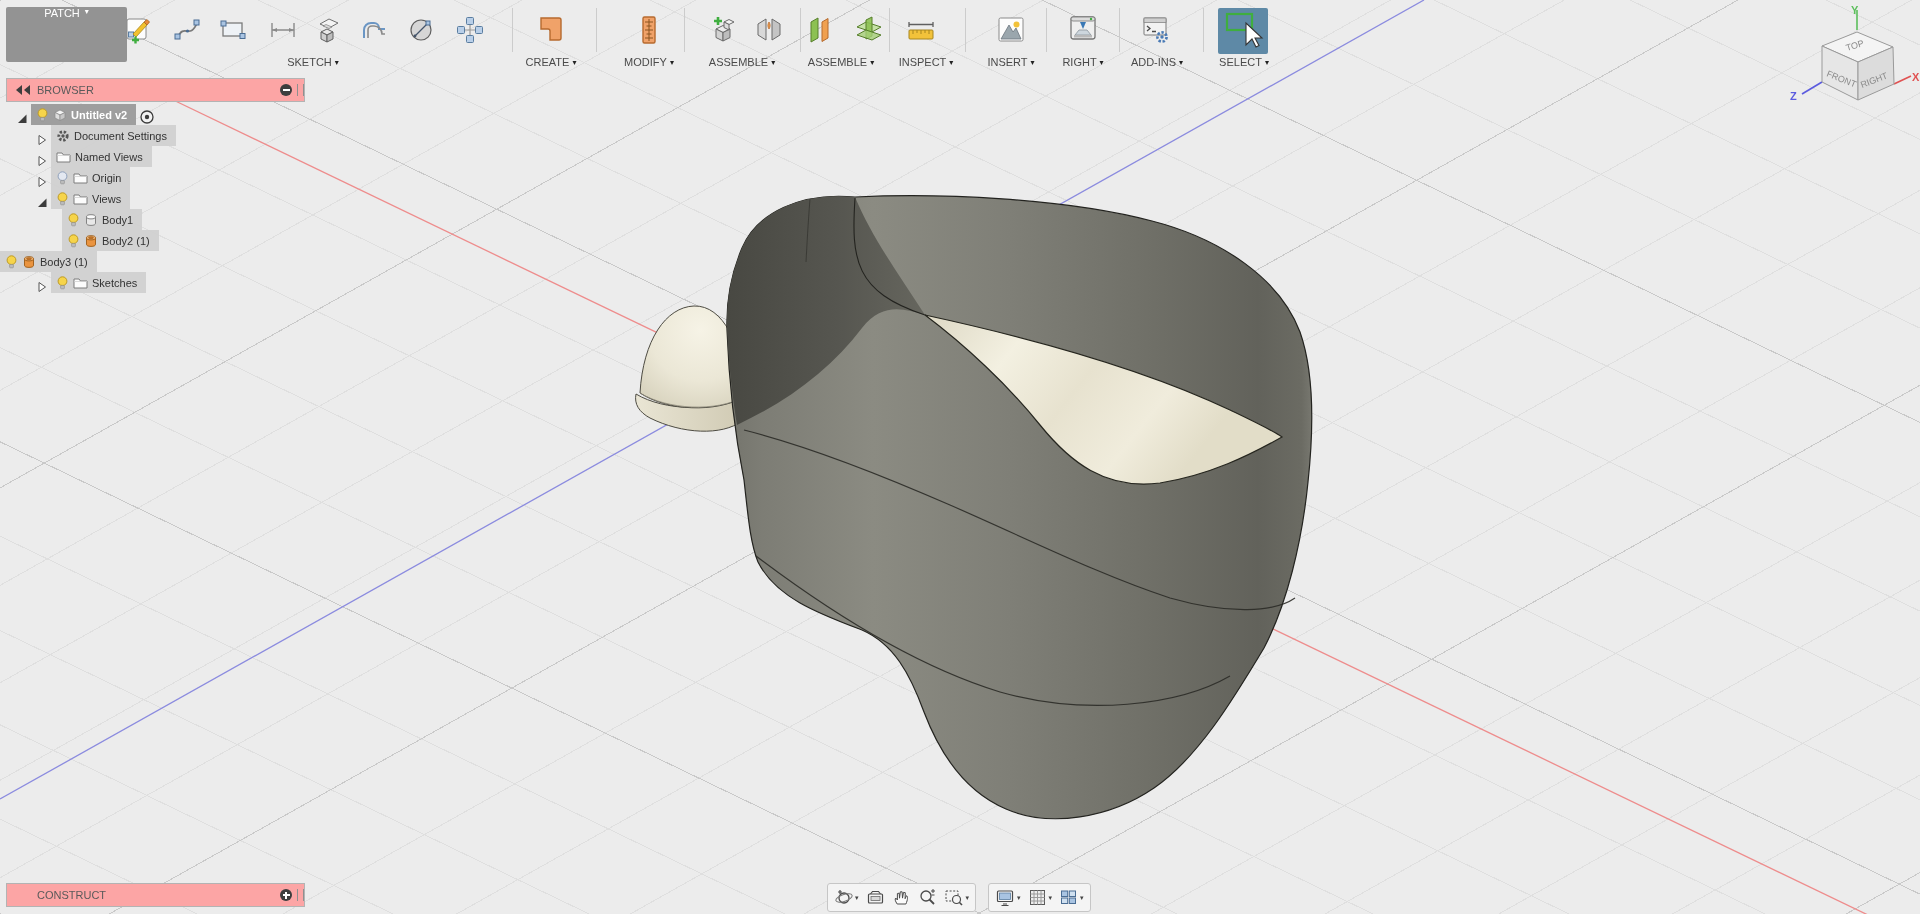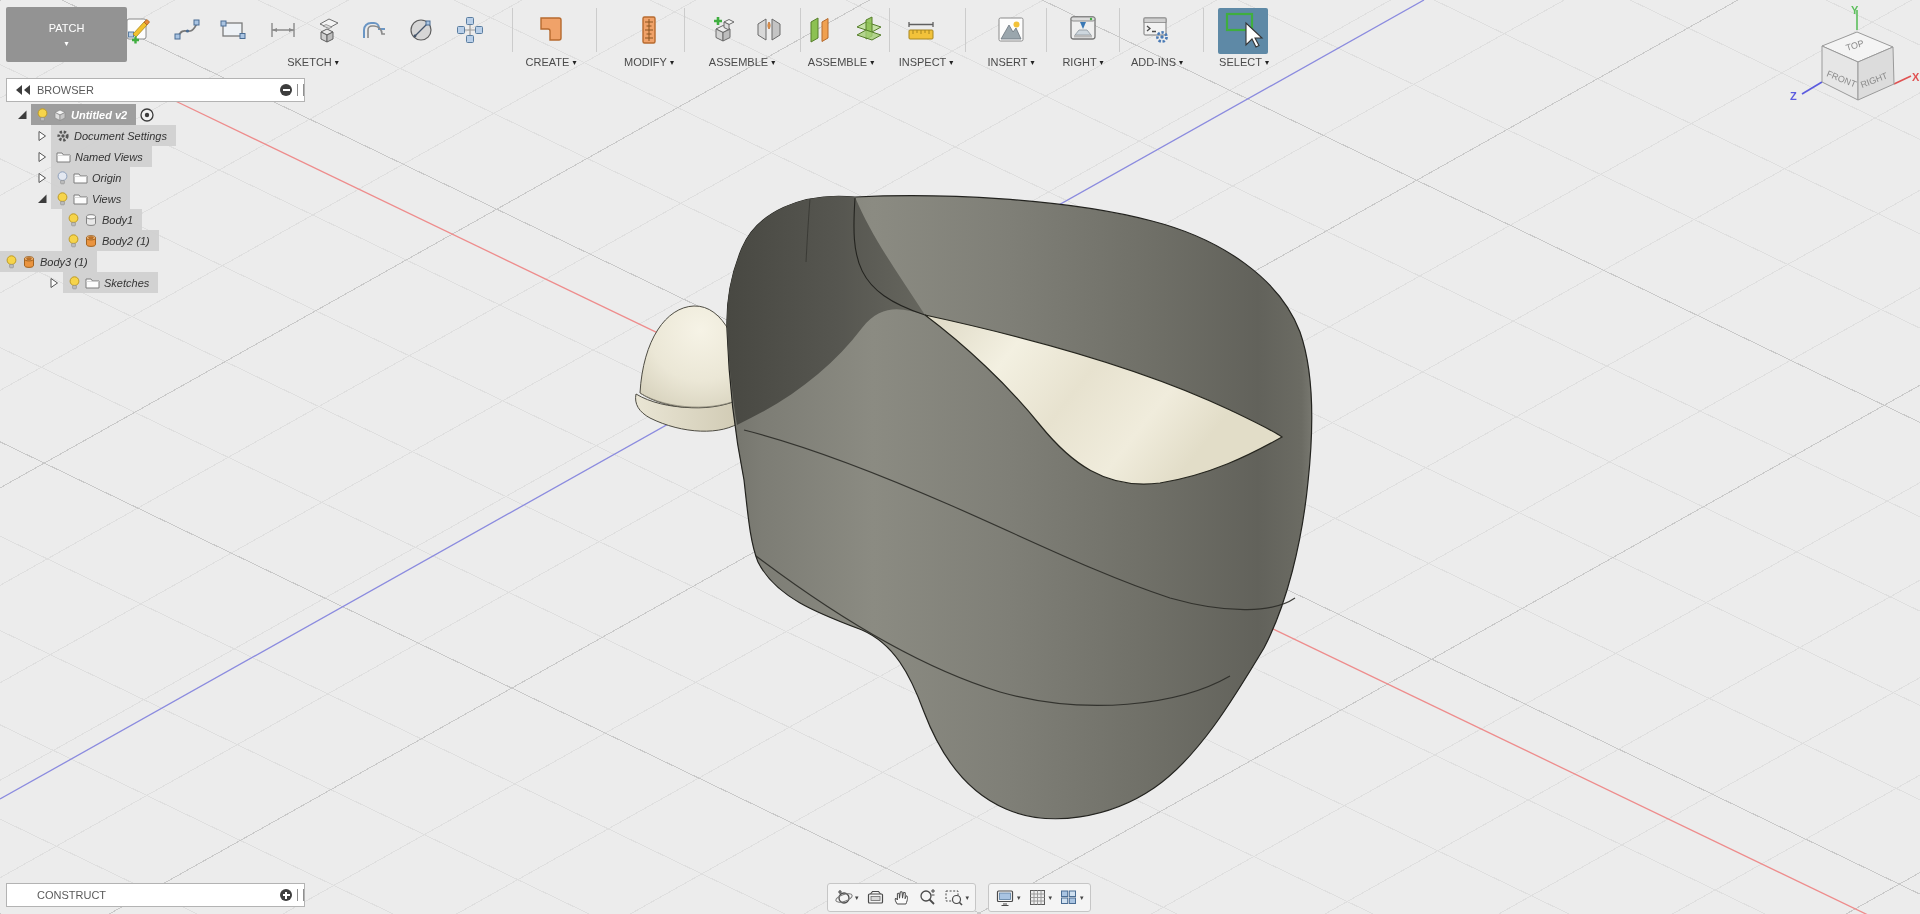--- a/index.html
+++ b/index.html
@@ -18,35 +18,35 @@
   }
   #scene{left:0;top:0;}
   
   .tb-label{top:55px;height:14px;font-size:11px;color:#4a4a4a;white-space:nowrap;
             transform:translateX(-50%);display:flex;align-items:center;gap:3px;}
   .tb-label .caret{font-size:8px;color:#222;}
   .tb-sep{top:8px;width:1px;height:44px;background:#cccccc;}
   .tool{top:14px;width:32px;height:32px;transform:translateX(-50%);display:flex;
         align-items:center;justify-content:center;cursor:pointer;}
   #patch-btn{left:6px;top:7px;width:121px;height:55px;background:#939393;border-radius:2px;
-      color:#ffffff;font-size:11px;display:flex;align-items:center;justify-content:center;gap:5px;flex-direction:column;}
+      color:#ffffff;font-size:11px;display:flex;align-items:flex-start;justify-content:center;gap:5px;}
   #patch-btn .caret{font-size:8px;color:#fff;}
   #tb-grip{left:9px;top:22px;width:6px;height:24px;
       border-left:1px solid #7d7d7d;border-right:1px solid #7d7d7d;}
   #select-btn{left:1218px;top:8px;width:50px;height:46px;background:#5e89a6;border-radius:2px;}
   
-  .panel-bar{left:6px;width:297px;height:22px;background:#ffffff;border:1px solid #b3b3b3;
+  .panel-bar{left:6px;width:297px;height:22px;background:#fca5a5;border:1px solid #b3b3b3;
       display:flex;align-items:center;font-size:11px;color:#5a5a5a;}
   .panel-bar .bar-title{flex:0 0 auto;}
   .bar-handle{width:5px;height:12px;border-left:1px solid #8f8f8f;border-right:1px solid #8f8f8f;margin-left:5px;}
   .circle-ic{width:12px;height:12px;border-radius:50%;background:#3d3d3d;position:relative;flex:0 0 auto;}
   .circle-ic:before{content:"";position:absolute;left:2.5px;top:5px;width:7px;height:2px;background:#fff;}
   .circle-ic.plus:after{content:"";position:absolute;left:5px;top:2.5px;width:2px;height:7px;background:#fff;}
   
-  .trow{height:21px;display:flex;align-items:center;font-size:11px;color:#333;font-style:italic;}
+  .trow{height:21px;display:flex;align-items:flex-end;font-size:11px;color:#333;}
   .tri{width:12px;height:12px;margin-right:3px;flex:0 0 auto;}
   .pill{display:inline-flex;align-items:center;gap:4px;height:21px;
         padding:0 9px 0 5px;background:rgba(208,208,208,0.93);white-space:nowrap;}
   .pill.active{background:#9e9e9e;color:#ffffff;font-weight:bold;}
   .t-ic{flex:0 0 auto;display:flex;}
   
   .nav-group{top:883px;height:27px;background:#f4f4f4;border:1px solid #c6c6c6;border-radius:3px;
      display:flex;align-items:center;padding:0 6px;gap:7px;}
   .nav-it{display:flex;align-items:center;gap:2px;}
   .ncaret{font-size:7px;color:#444;}
@@ -486,21 +486,21 @@
         </svg>
       <svg class="t-ic" width="14" height="14">
           <path d="M2.5,3.8 v6.4 a4.5,2.2 0 0 0 9,0 v-6.4" fill="#ea9440" stroke="#9c5a14" stroke-width="0.9"></path>
           <ellipse cx="7" cy="3.8" rx="4.5" ry="2.1" fill="#f6bf85" stroke="#9c5a14" stroke-width="0.9"></ellipse>
           <ellipse cx="7" cy="3.8" rx="2.6" ry="1.1" fill="#c9762a" stroke="#9c5a14" stroke-width="0.6"></ellipse>
         </svg>
       <span>Body3 (1)</span>
     </span>
   </div>
 
-  <div class="trow" style="padding-left:48px">
+  <div class="trow" style="padding-left:36px">
     <svg class="tri">
         <polygon points="3,1.5 3,10.5 9.5,6" fill="#fdfdfd" stroke="#555" stroke-width="1"></polygon>
       </svg>
     <span class="pill">
       <svg class="t-ic" width="13" height="14">
           <circle cx="6.5" cy="5.2" r="4.4" fill="#f6d44a" stroke="#bd9a26"></circle>
           <rect x="4.6" y="9.4" width="3.8" height="3.4" rx="0.8" fill="#bcbcbc" stroke="#8a8a8a" stroke-width="0.6"></rect>
         </svg>
       <svg class="t-ic" width="15" height="13">
           <path d="M1,3 h5 l1.5,2 H14 v7 H1 z" fill="#fcfcfc" stroke="#7d7d7d"></path>

